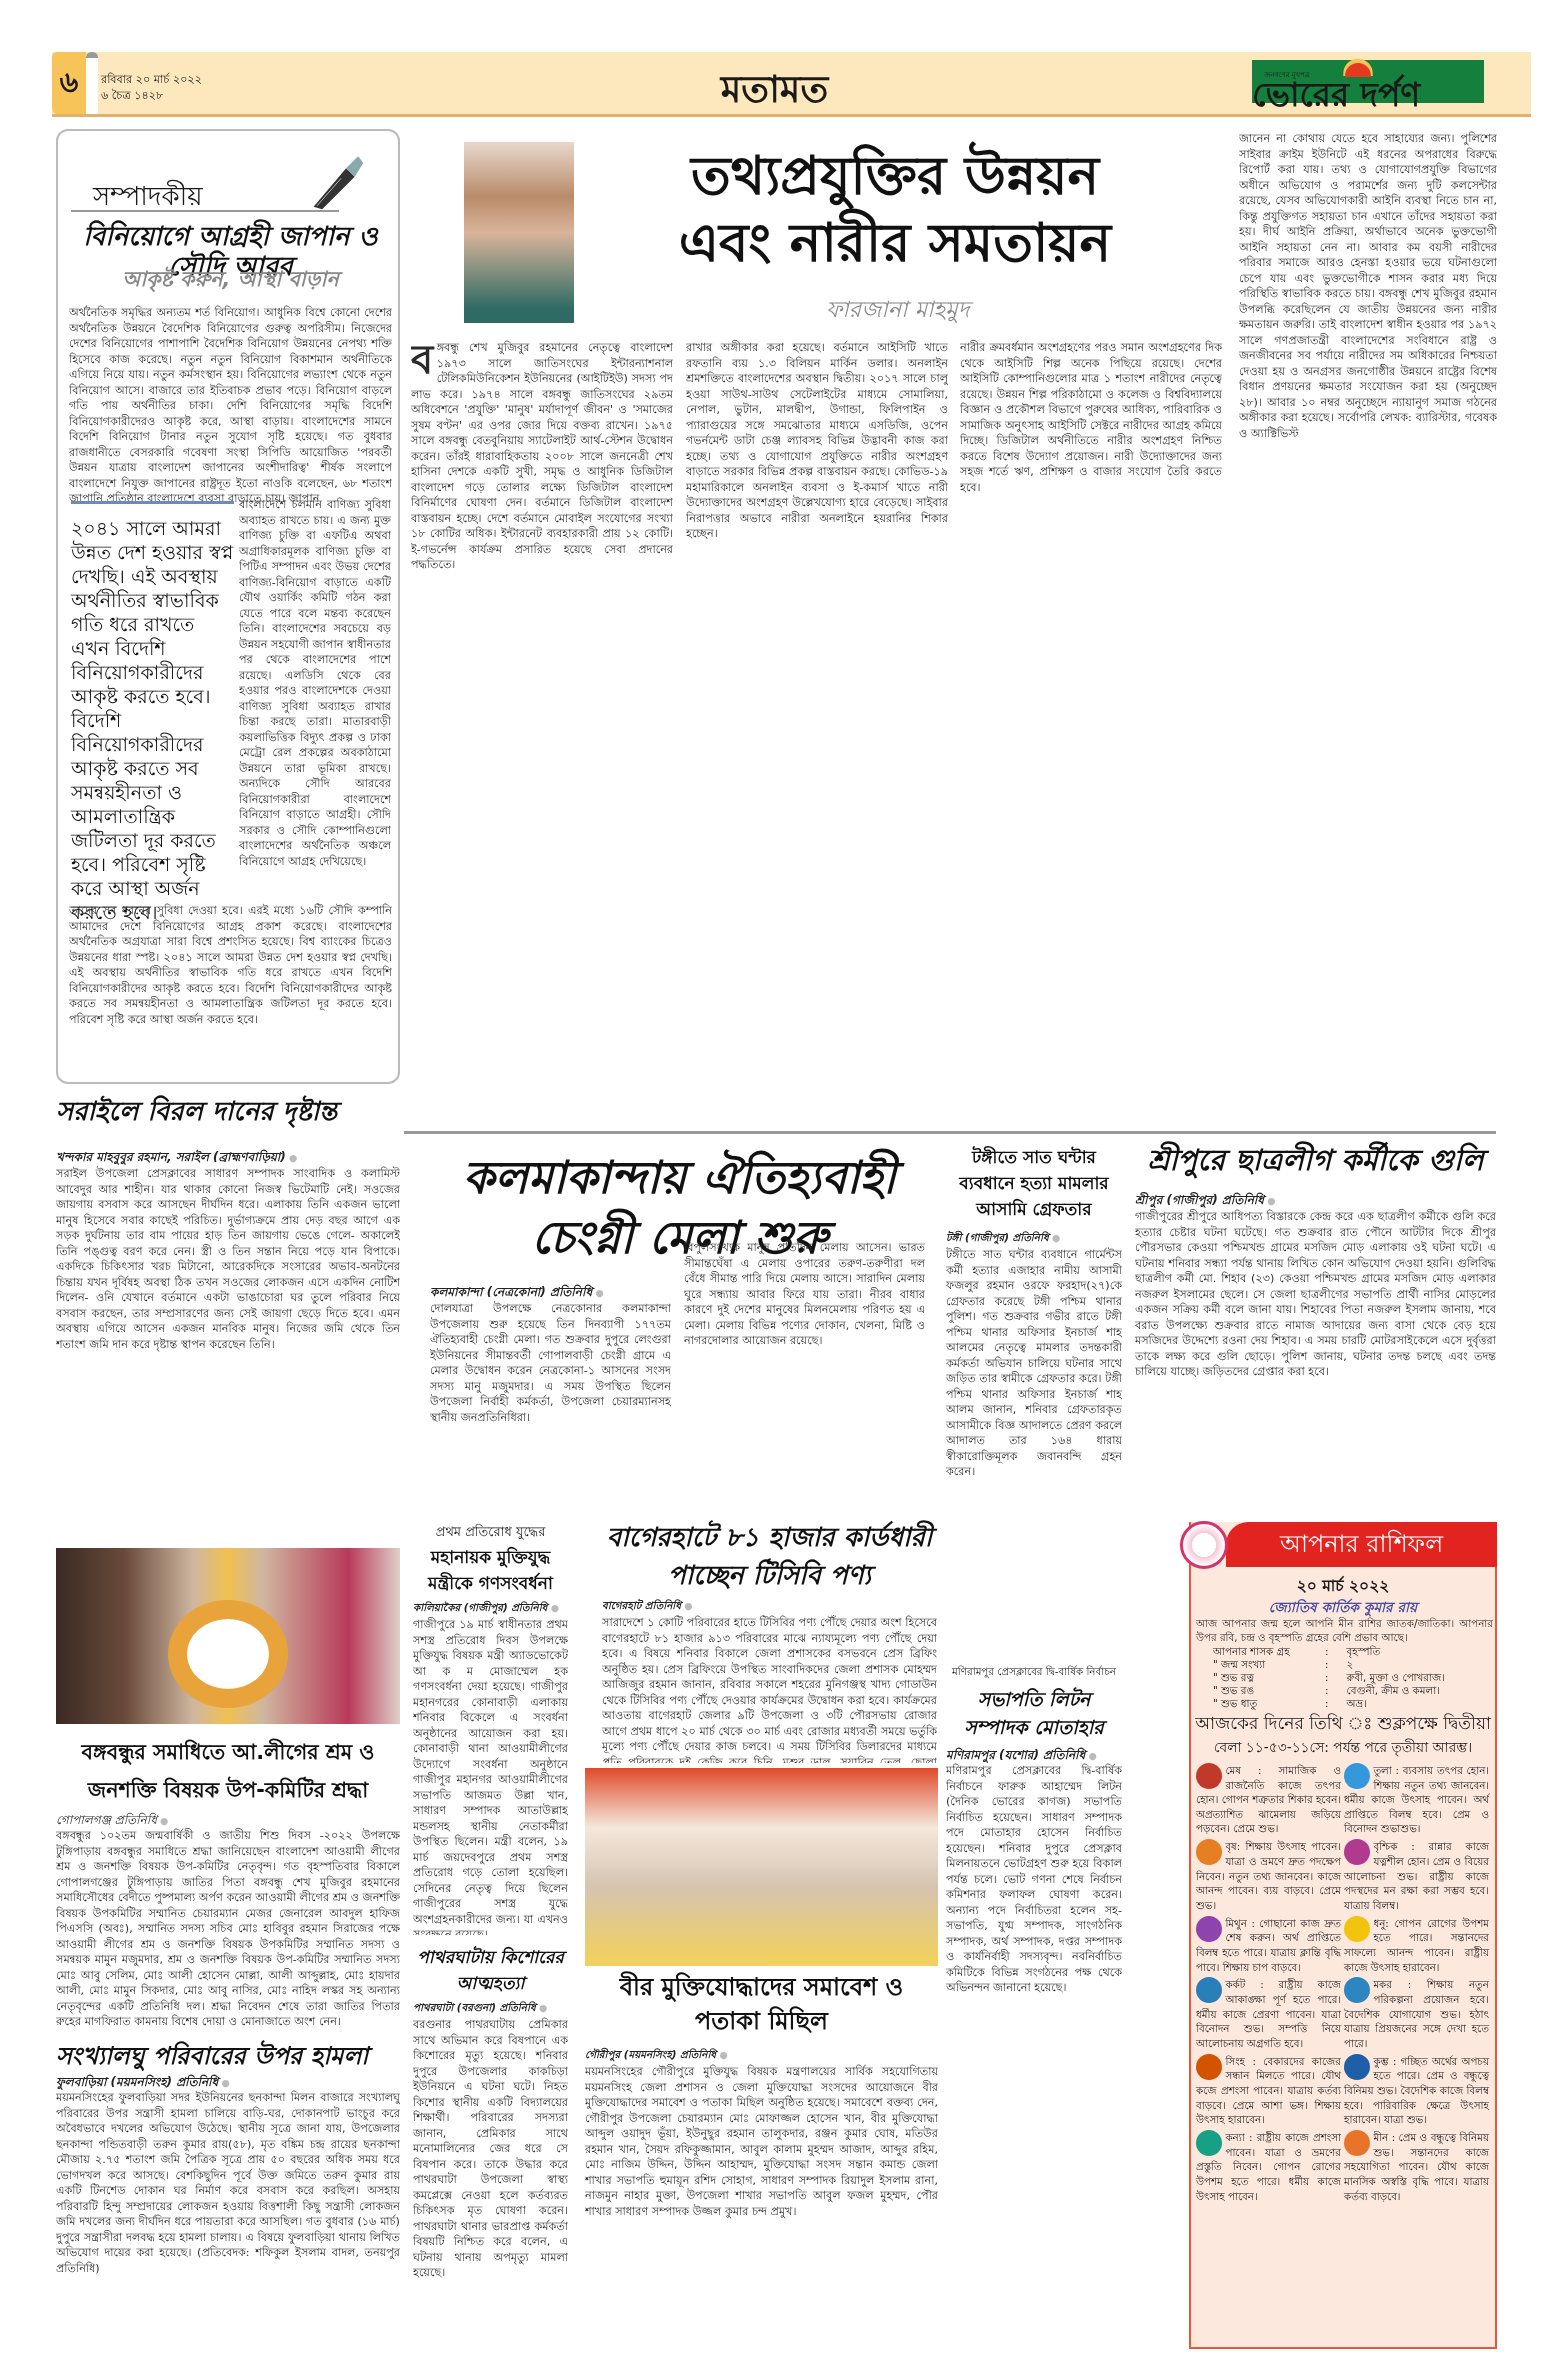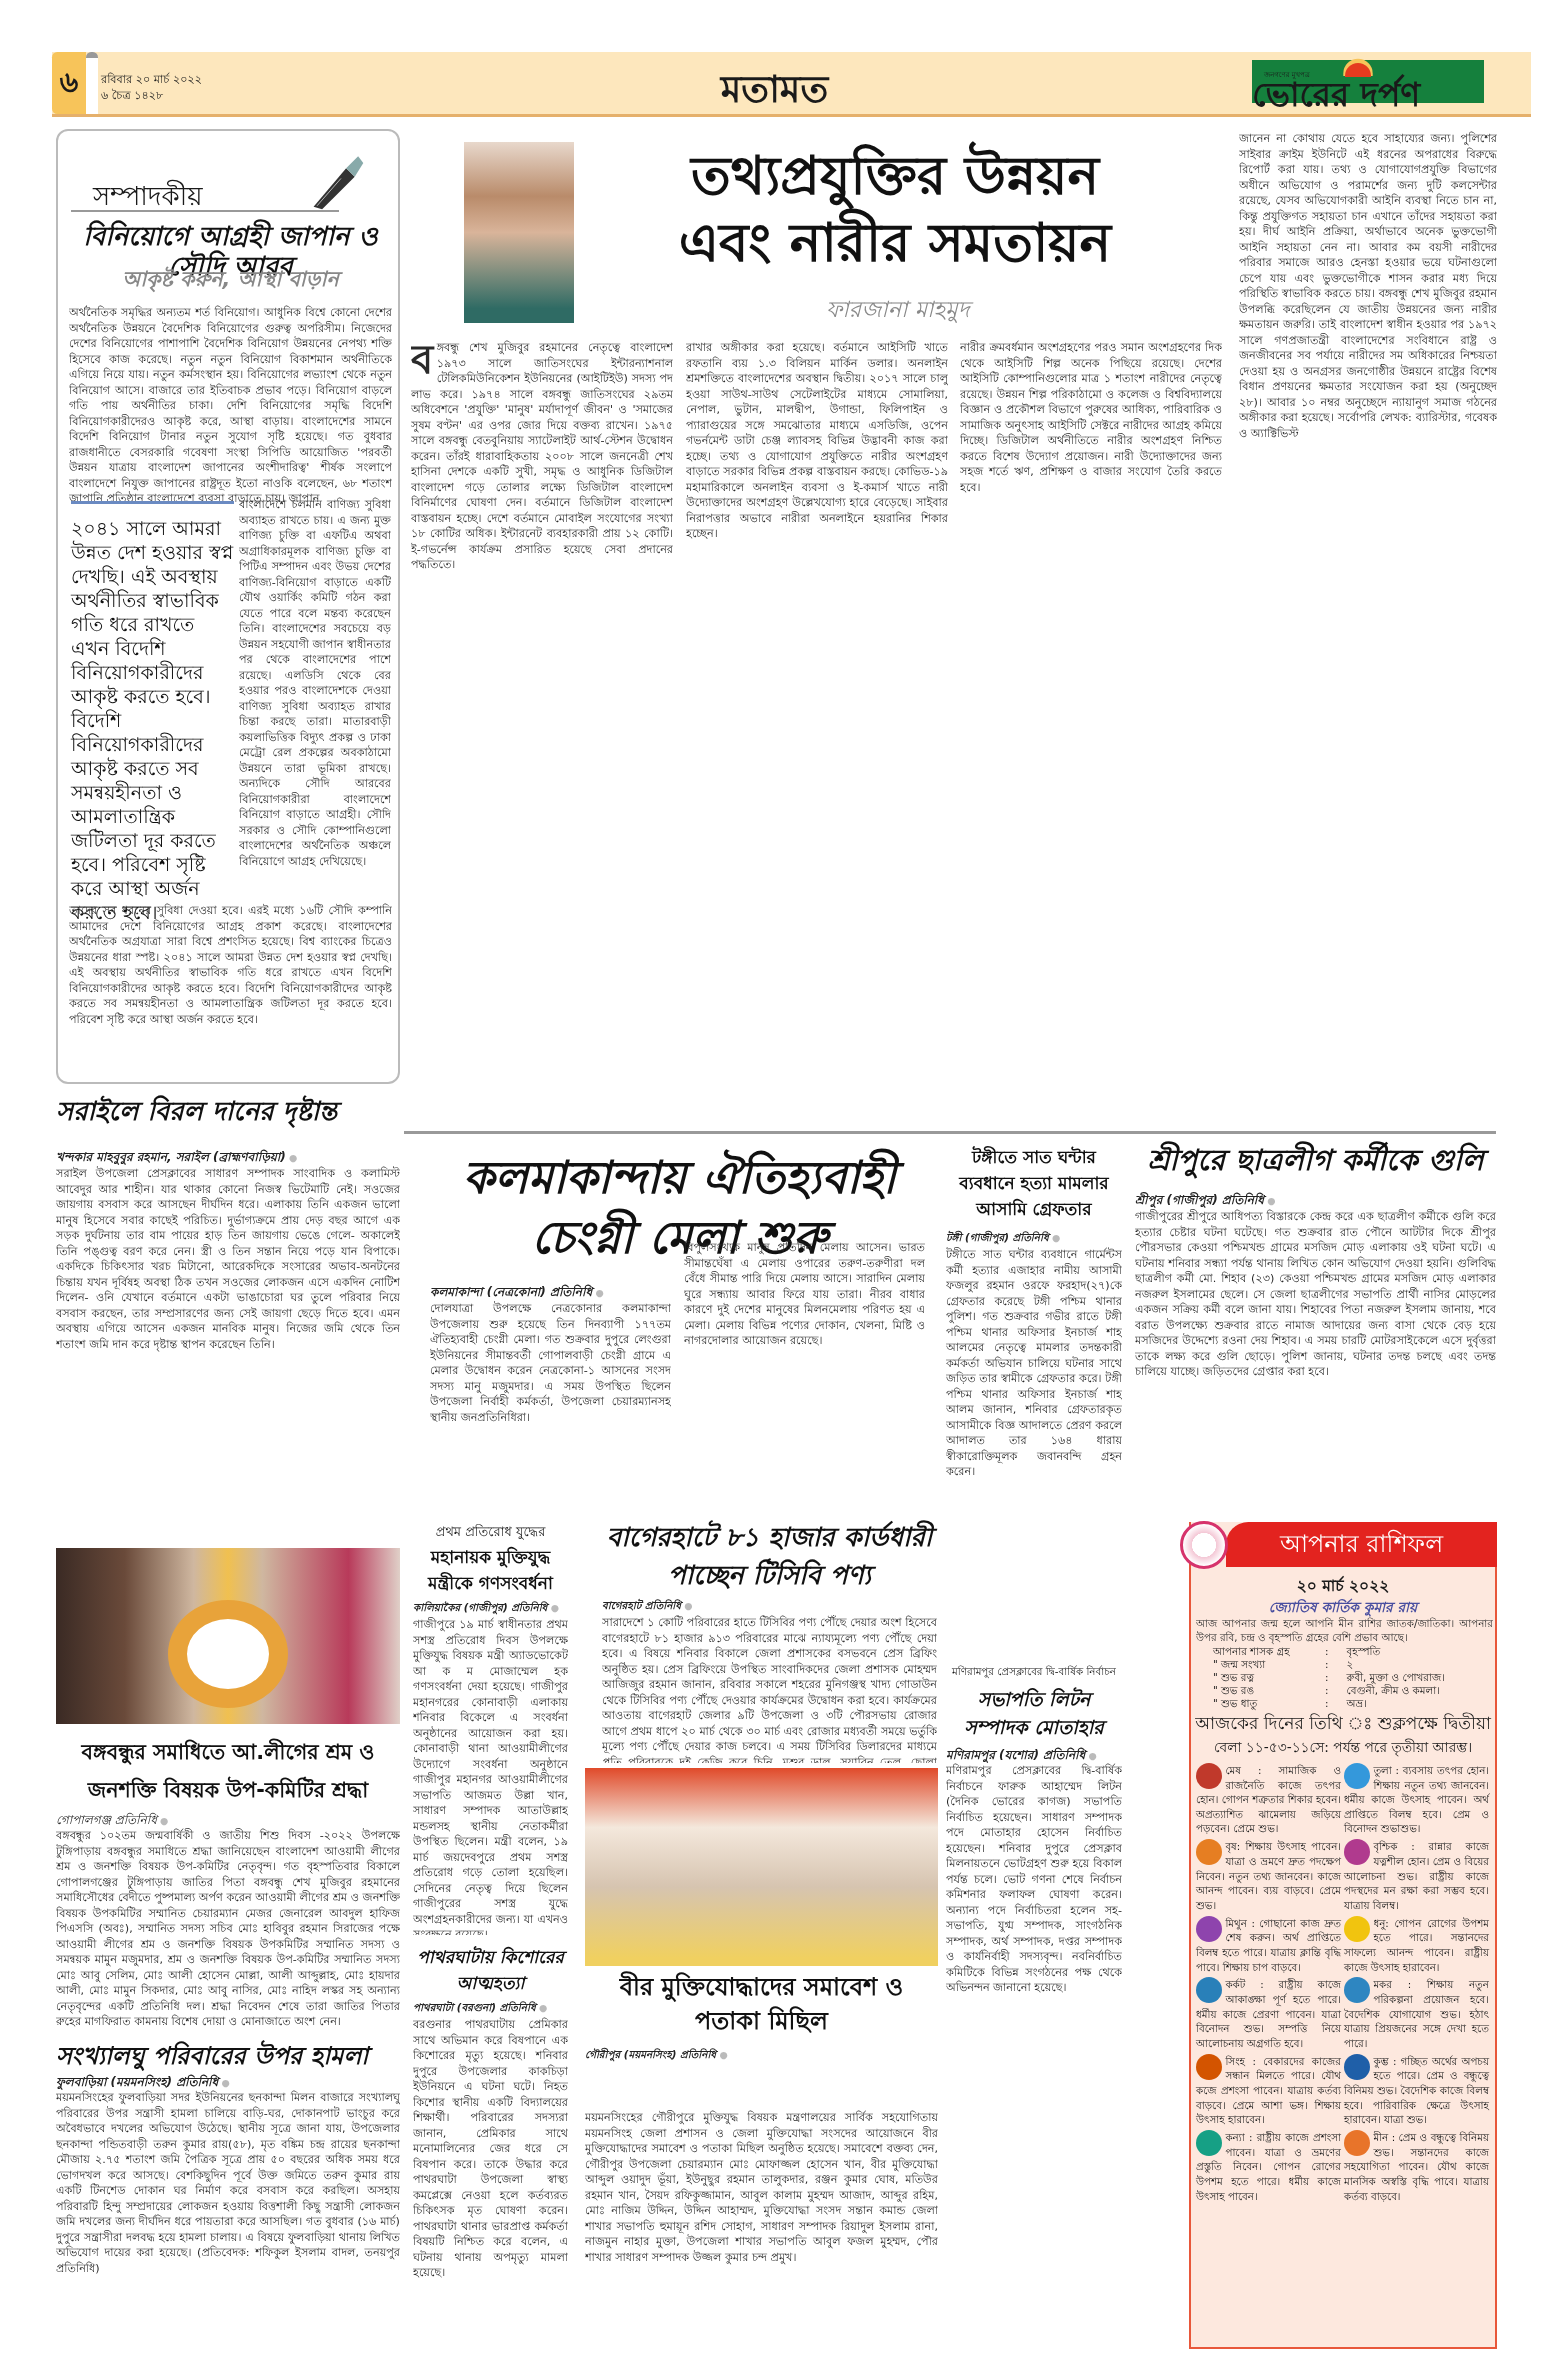--- a/index.html
+++ b/index.html
@@ -113,21 +113,21 @@
 
   
   #bag-headline { left: 602px; top: 1518px; width: 335px; font-size: 26px; line-height: 38px; font-style: italic; }
   #bag-byline { left: 602px; top: 1598px; font-size: 10.3px; }
   #bag-body { left: 602px; top: 1591px; width: 335px; height: 172px; }
 
   
   #mk-photo { left: 585px; top: 1768px; width: 353px; height: 198px; background: linear-gradient(180deg,#e04a2a 0%,#f4e8dc 30%,#d6c4b0 60%,#f0d060 96%); }
   #mk-headline { left: 585px; top: 1970px; width: 353px; font-size: 24px; line-height: 34px; }
   #mk-byline { left: 585px; top: 2047px; font-size: 10.3px; }
-  #mk-body { left: 585px; top: 2064px; width: 353px; height: 172px; margin-top: 46px; }
+  #mk-body { left: 585px; top: 2064px; width: 353px; height: 172px; }
 </style>
 </head>
 <body>
 
 <div id="masthead" class="abs"></div>
 <div id="page-num" class="abs">৬</div>
 <div id="page-tab" class="abs"></div>
 <div id="header-date" class="abs">
   <div>রবিবার ২০ মার্চ ২০২২</div>
   <div>৬ চৈত্র ১৪২৮</div>

